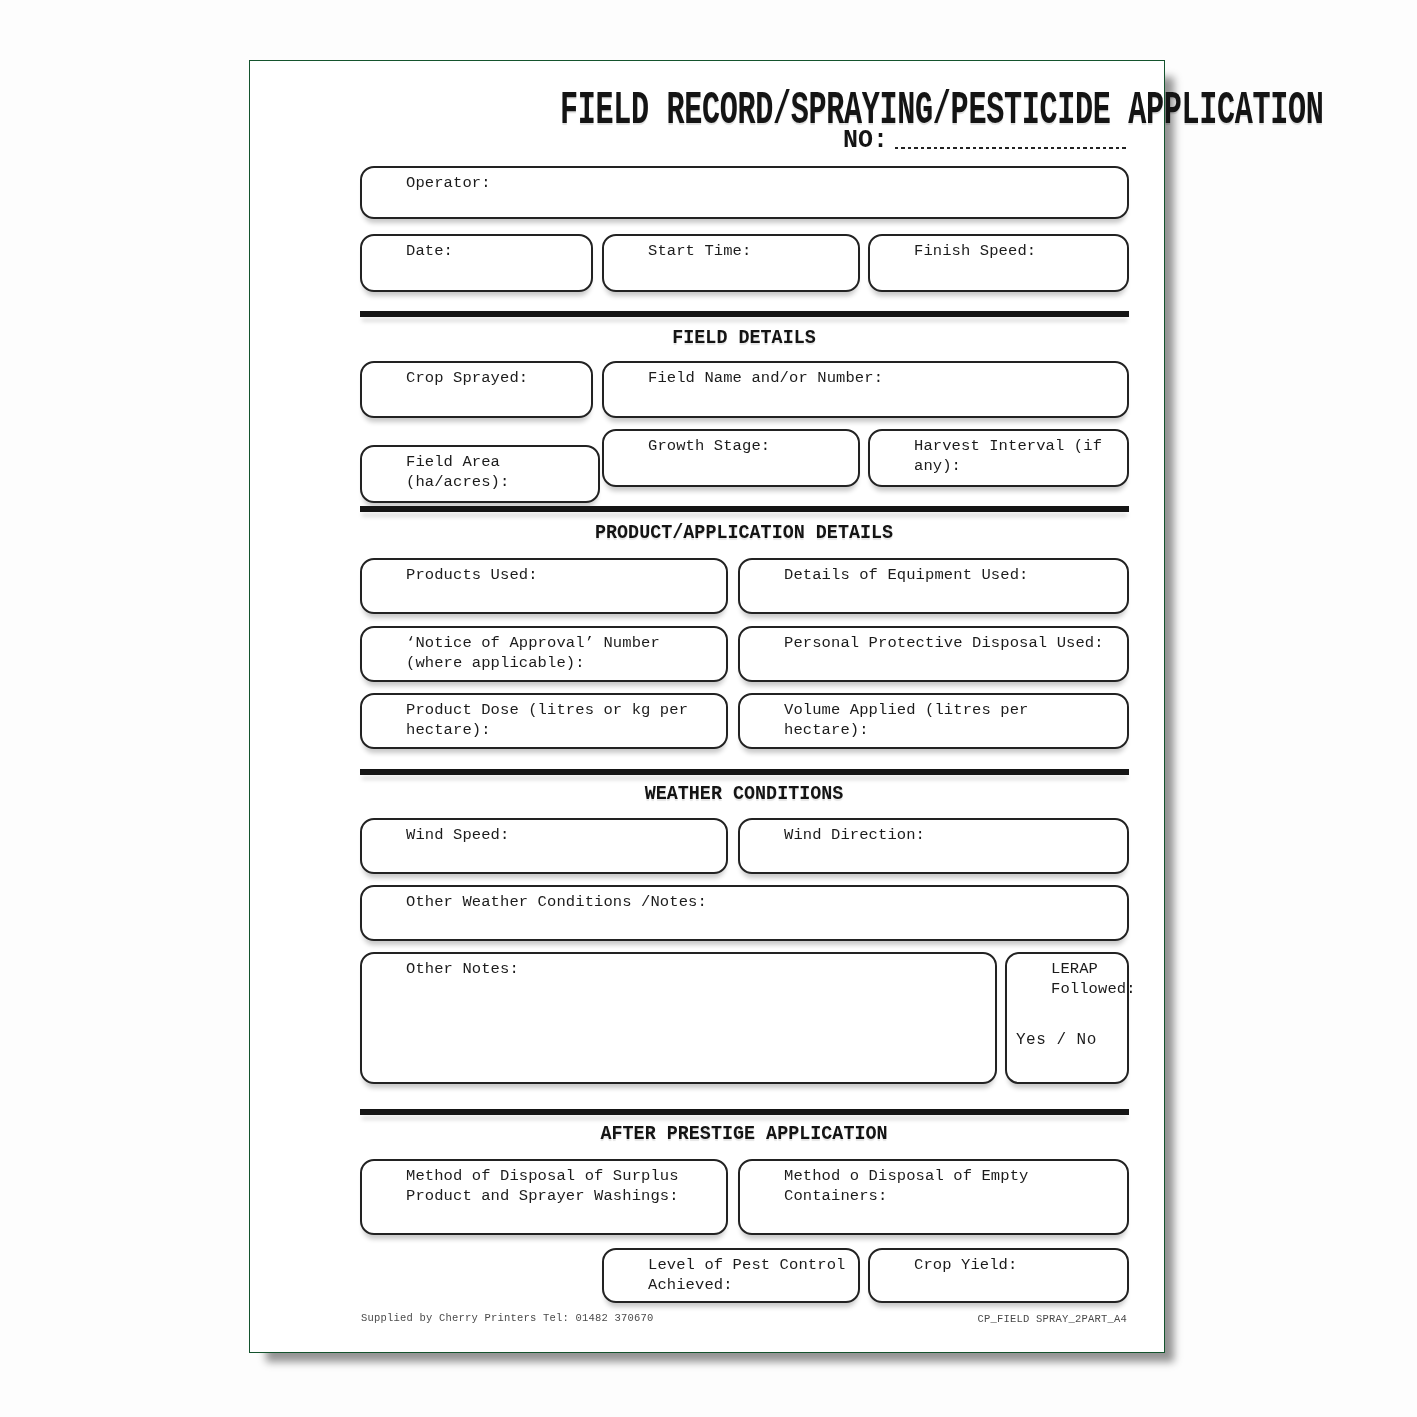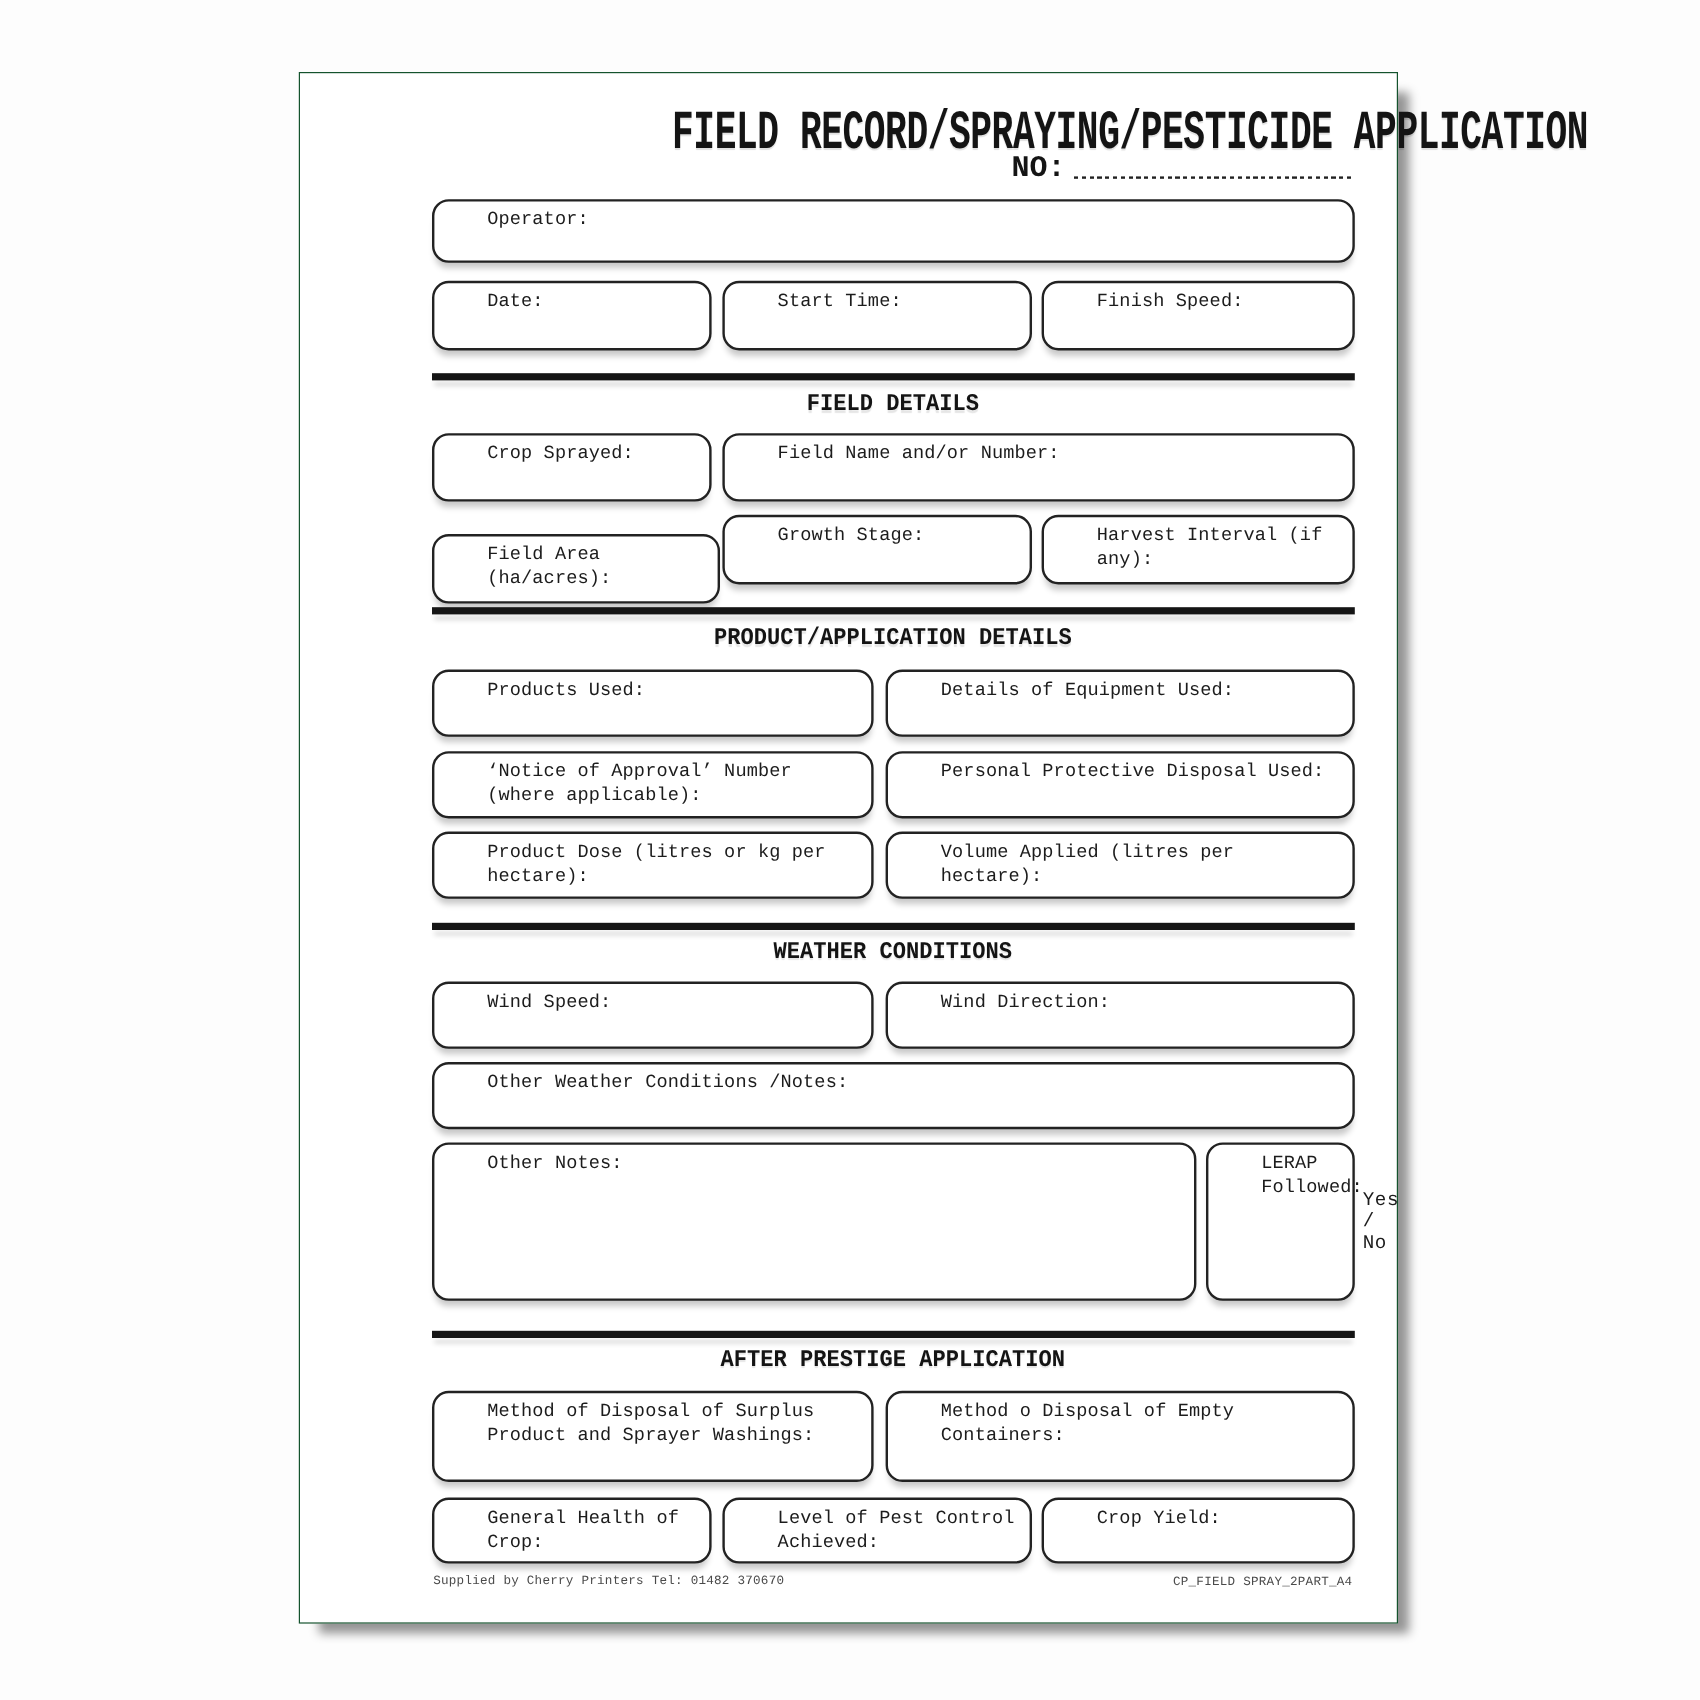--- a/index.html
+++ b/index.html
@@ -45,21 +45,21 @@
   .hline{
     position:absolute;left:110px;width:769px;height:6px;background:#151515;
     box-shadow:0 6px 4px -2px rgba(0,0,0,0.25);
   }
   .sec-h{
     position:absolute;left:109px;width:770px;text-align:center;
     font-size:20px;font-weight:bold;line-height:21px;color:#141414;
   }
   .sec-h > span{display:inline-block;transform:scaleX(0.92);transform-origin:center;
     text-shadow:0 2px 1px rgba(0,0,0,0.10);white-space:nowrap;}
-  .lerap-box{display:flex;flex-direction:row;}
+  .lerap-box{display:flex;flex-direction:column;}
   .yn{ text-align:left;font-size:16px;color:#1c1c1c;margin-top:32px;letter-spacing:0.5px;}
   .footer-left{position:absolute;left:111px;top:1251px;font-size:10.5px;color:#4a4a4a;letter-spacing:0.2px;}
   .footer-right{position:absolute;right:37px;top:1252px;font-size:10.5px;color:#4a4a4a;letter-spacing:0.2px;}
 </style>
 </head>
 <body>
 
 <div class="canvas">
   <div class="page">
 
@@ -157,23 +157,20 @@
     <div class="sec-h" style="top:1062px">
       <span>AFTER PRESTIGE APPLICATION</span>
     </div>
 
     <div class="box" style="left:110px;top:1098px;width:368px;height:76px">
       <span class="lbl">Method of Disposal of Surplus Product and Sprayer Wash­ings:</span>
     </div>
     <div class="box" style="left:488px;top:1098px;width:391px;height:76px">
       <span class="lbl">Method o Disposal of Empty Containers:</span>
     </div>
-    <div class="box" style="left:110px;top:1187px;width:233px;height:55px">
-      <span class="lbl">General Health of Crop:</span>
-    </div>
     <div class="box" style="left:352px;top:1187px;width:258px;height:55px">
       <span class="lbl">Level of Pest Control Achieved:</span>
     </div>
     <div class="box" style="left:618px;top:1187px;width:261px;height:55px">
       <span class="lbl">Crop Yield:</span>
     </div>
 
     <div class="footer-left">Supplied by Cherry Printers Tel: 01482 370670</div>
     <div class="footer-right">CP_FIELD SPRAY_2PART_A4</div>
 

